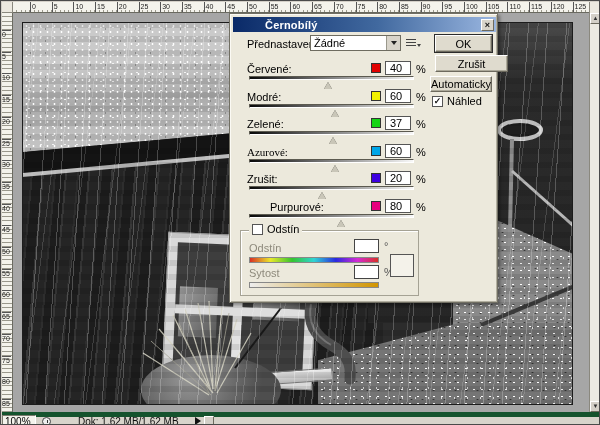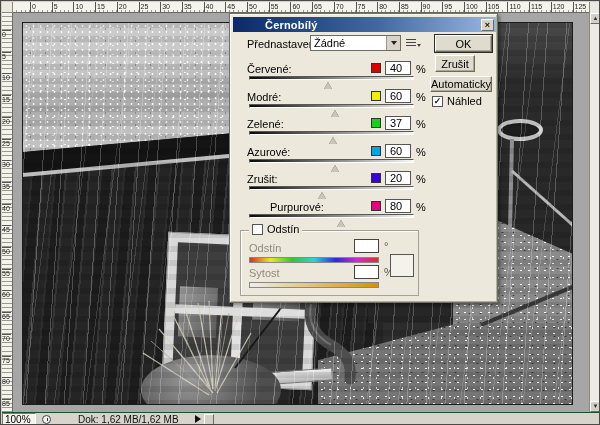--- a/index.html
+++ b/index.html
@@ -46,21 +46,21 @@
     background-image:
       repeating-linear-gradient(94deg, transparent 0 10px, rgba(255,255,255,.45) 10px 11px, transparent 11px 19px),
       repeating-linear-gradient(97deg, transparent 0 15px, rgba(255,255,255,.3) 15px 16px, transparent 16px 31px),
       repeating-linear-gradient(0deg, rgba(0,0,0,.18) 0 6px, transparent 6px 14px); }
   #photosvg { position:absolute; left:0; top:0; width:551px; height:383px; }
 
   
   #tr-box { position:absolute; left:588px; top:1px; width:11px; height:11px; background:#ece9e0; border-left:1px solid #8a887e; }
   #vscroll { position:absolute; left:588px; top:12px; width:11px; height:399px; background:#eceae2; border-left:1px solid #8a887e; }
   .sbtn { position:absolute; left:0; width:11px; height:11px; background:#d4d0c8; border:1px solid; border-color:#fff #6d6a5e #6d6a5e #fff; font-size:6px; line-height:9px; text-align:center; color:#333; }
-  #statusbar { position:absolute; left:1px; top:411px; width:598px; height:13px; background:#d8d4cb; border-top:1px solid #14532d; display:flex; align-items:center; font-size:10px; }
+  #statusbar { position:absolute; left:1px; top:411px; width:598px; height:13px; background:#d8d4cb; border-top:5px solid #14532d; display:flex; align-items:center; font-size:10px; }
   #zoombox { width:34px; height:12px; background:#f4f3ec; border:1px solid; border-color:#7a7a6e #fff #fff #7a7a6e; padding:0 2px; line-height:11px; }
   #clock { width:9px; height:9px; border:1px solid #444; border-radius:50%; margin-left:6px; position:relative; background:#eee; }
   #clock::before { content:""; position:absolute; left:4px; top:2px; width:1px; height:3px; background:#333; }
   #docinfo { margin-left:27px; color:#111; }
   #sb-arrow { width:0; height:0; border-top:4px solid transparent; border-bottom:4px solid transparent; border-left:6px solid #111; margin-left:16px; }
   #sb-box { width:10px; height:11px; margin-left:3px; background:#d4d0c8; border:1px solid; border-color:#fff #6d6a5e #6d6a5e #fff; }
 
   
   #dialog { position:absolute; left:228px; top:12px; width:269px; height:290px; background:#ece9dc; border:1px solid #716f63; box-shadow:inset 1px 1px 0 #fbfaf4, inset -1px -1px 0 #b2afa0, 2px 2px 3px rgba(0,0,0,.35); }
   #titlebar { position:absolute; left:3px; top:3px; width:263px; height:15px; background:linear-gradient(90deg,#0a2a68,#41699f 55%,#9ab6e0); display:flex; align-items:center;padding-left:28px; }
@@ -68,21 +68,21 @@
   #closebtn { width:13px; height:12px; margin-right:2px; background:#d8d4ca; border:1px solid; border-color:#fff #6d6a5e #6d6a5e #fff; font-size:9px; font-weight:bold; line-height:10px; text-align:center; color:#111; }
   .dlglabel { position:absolute; font-size:11px; }
   #combo { position:absolute; left:80px; top:21px; width:91px; height:16px; background:#fff; border:1px solid #6e6c60; display:flex; }
   #combo-val { flex:1; padding:1px 3px; line-height:12px; }
   #combo-arrow { width:14px; background:#d8d4ca; border-left:1px solid #9a988c; display:flex; align-items:center; justify-content:center; }
   #combo-arrow i { width:0; height:0; border-left:3px solid transparent; border-right:3px solid transparent; border-top:4px solid #222; }
   #preset-menu { position:absolute; left:176px; top:25px; width:10px; height:8px; background:repeating-linear-gradient(180deg,#444 0 1px,transparent 1px 3px); }
   #preset-menu::after { content:""; position:absolute; right:-5px; bottom:0; border-left:2.5px solid transparent; border-right:2.5px solid transparent; border-top:3px solid #444; }
   .btn { position:absolute; background:#dfdbce; border:1px solid; border-color:#fff #6d6a5e #6d6a5e #fff; box-shadow:inset -1px -1px 0 #aca99a; font-size:11px; text-align:center; font-family:"Liberation Sans",sans-serif; }
   #btn-ok { left:205px; top:21px; width:57px; height:17px; outline:1px solid #2c2c2c; }
-  #btn-cancel { left:205px; top:41px; width:40px; height:17px; }
+  #btn-cancel { left:205px; top:41px; width:73px; height:17px; }
   #btn-auto { left:200px; top:62px; width:62px; height:16px; }
   .cb { width:11px; height:11px; background:#fff; border:1px solid #555; font-size:9px; line-height:9px; text-align:center; font-weight:bold; color:#111; }
   #preview-wrap { position:absolute; left:202px; top:81px; display:flex; align-items:center; gap:4px; }
   .ch-label { position:absolute; left:17px; font-size:11px; }
   .ch-swatch { position:absolute; left:141px; width:10px; height:10px; border:1px solid #333; }
   .ch-value { position:absolute; left:155px; width:26px; height:14px; background:#fff; border:1px solid #555; font-size:11px; line-height:12px; padding-left:4px; }
   .ch-pct { position:absolute; left:186px; font-size:11px; }
   .track { position:absolute; left:19px; width:165px; height:4px; background:linear-gradient(90deg,#0a0a0a,#f8f8f8); border:1px solid; border-color:#5c5a50 #fff #fff #5c5a50; }
   .thumb { position:absolute; width:0; height:0; border-left:4px solid transparent; border-right:4px solid transparent; border-bottom:7px solid #c9c6b8; filter:drop-shadow(0 0 .5px #333); }
   #tintgroup { position:absolute; left:10px; top:216px; width:179px; height:66px; border:1px solid #a5a294; box-shadow:inset 1px 1px 0 #fff; }
@@ -255,21 +255,21 @@
         <div class="ch-value" style="top: 74.5px;">60</div>
         <div class="ch-pct" style="top: 76.5px;">%</div>
         <div class="track" style="top: 89.5px;"></div>
         <div class="thumb" style="top: 95.5px; left: 100.8px;"></div>
         <div class="ch-label" style="top: 104px;">Zelené:</div>
         <div class="ch-swatch" style="top: 104px; background: rgb(19, 212, 19);"></div>
         <div class="ch-value" style="top: 102px;">37</div>
         <div class="ch-pct" style="top: 104px;">%</div>
         <div class="track" style="top: 117px;"></div>
         <div class="thumb" style="top: 123px; left: 98.82px;"></div>
-        <div class="ch-label" style="top: 131.5px;">Azurové:</div>
+        <div class="ch-label" style="top: 131.5px; font-family: Liberation Serif, serif;">Azurové:</div>
         <div class="ch-swatch" style="top: 131.5px; background: rgb(0, 166, 232);"></div>
         <div class="ch-value" style="top: 129.5px;">60</div>
         <div class="ch-pct" style="top: 131.5px;">%</div>
         <div class="track" style="top: 144.5px;"></div>
         <div class="thumb" style="top: 150.5px; left: 100.8px;"></div>
         <div class="ch-label" style="top: 159px;">Zrušit:</div>
         <div class="ch-swatch" style="top: 159px; background: rgb(61, 0, 224);"></div>
         <div class="ch-value" style="top: 157px;">20</div>
         <div class="ch-pct" style="top: 159px;">%</div>
         <div class="track" style="top: 172px;"></div>

